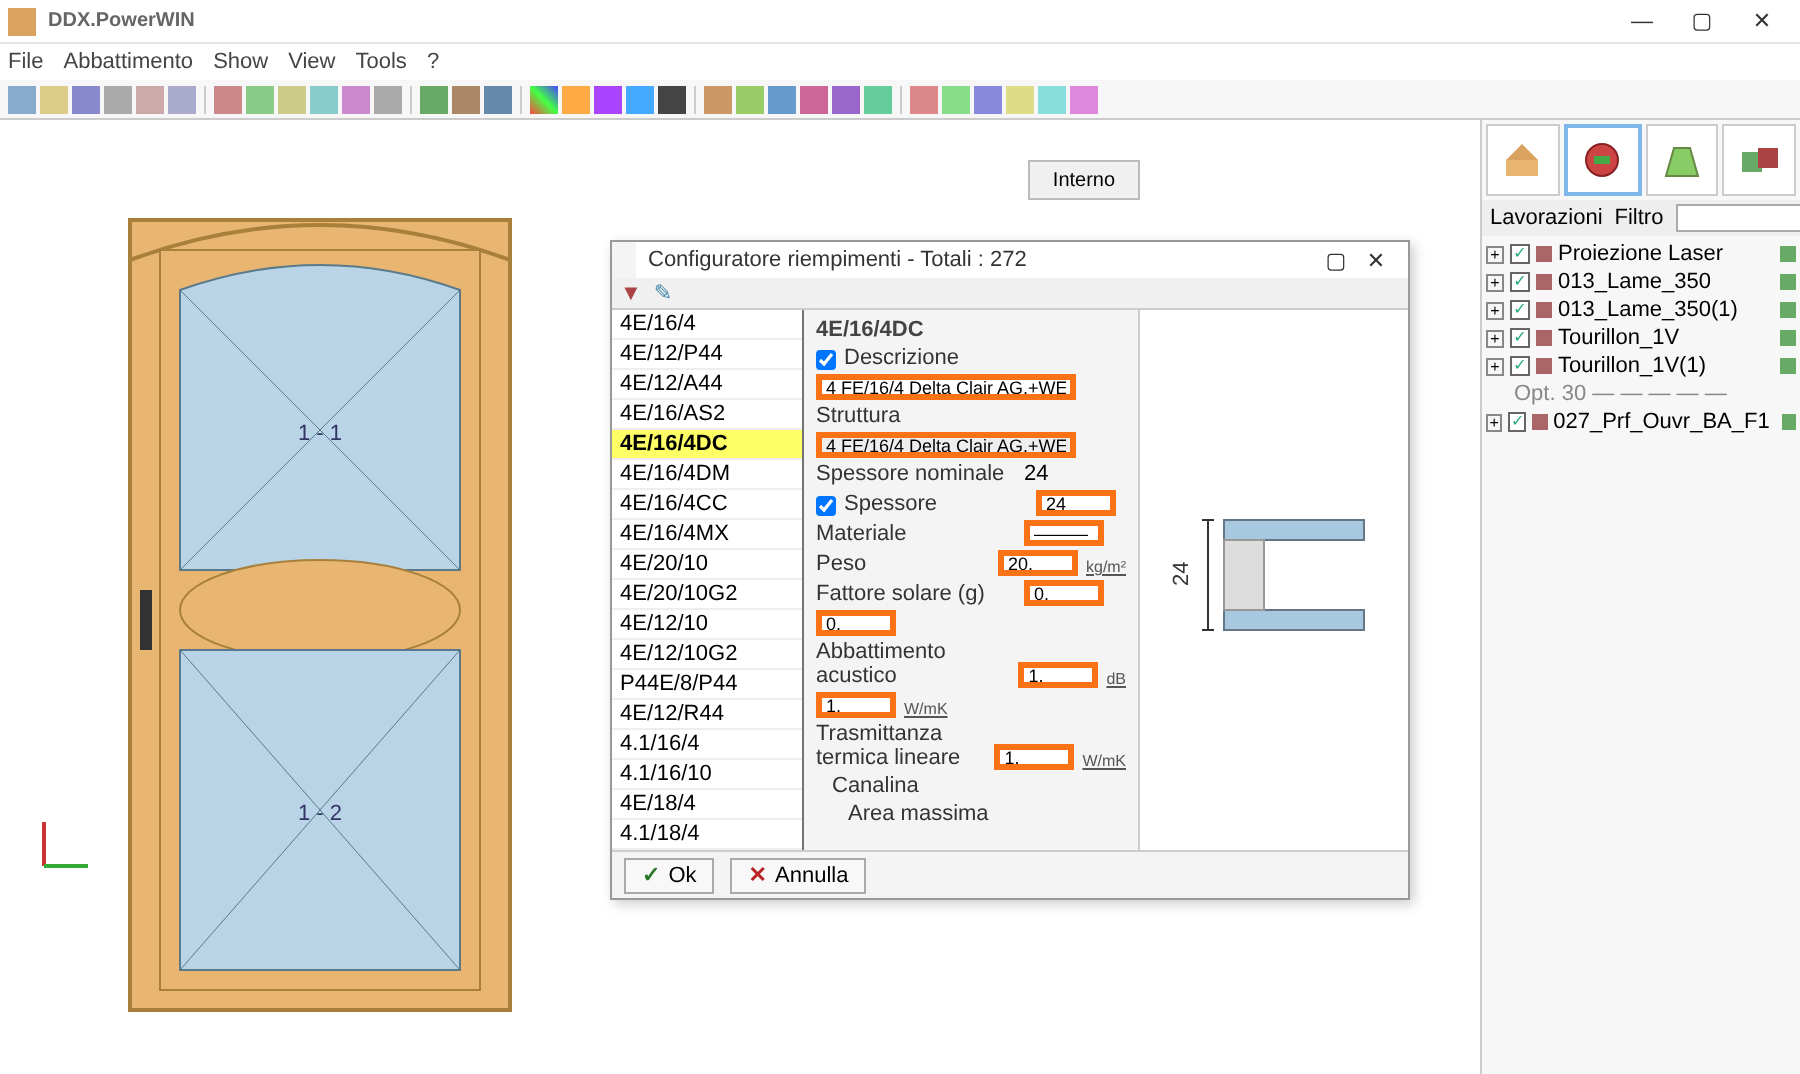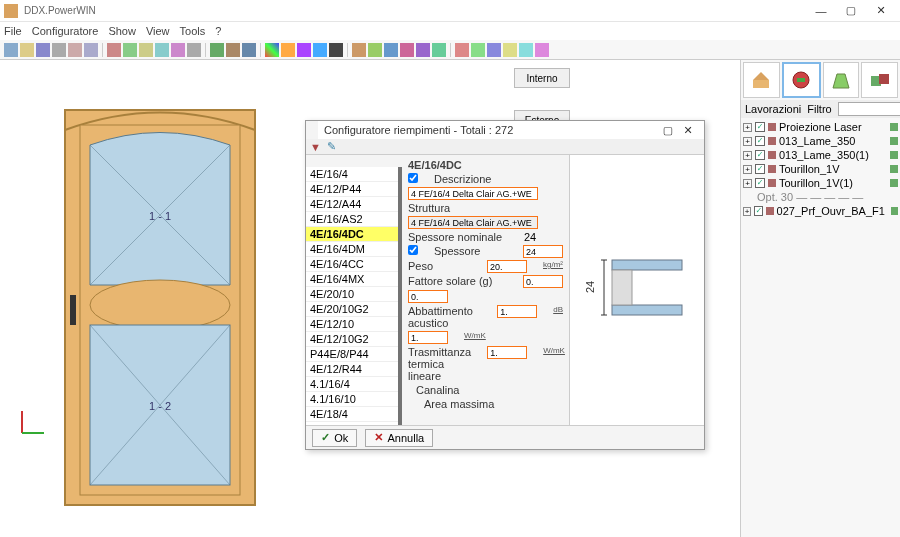--- a/index.html
+++ b/index.html
@@ -1,19 +1,19 @@
 <!DOCTYPE html>
 <html><head>
 <meta charset="utf-8">
 <style>
 * { box-sizing: border-box; margin: 0; padding: 0; font-family: "Segoe UI", Tahoma, sans-serif; font-size: 11px; }
 html, body { width: 900px; height: 537px; overflow: hidden; background: #fff; }
 .titlebar { height: 22px; background: #fff; display: flex; align-items: center; padding: 0 4px; border-bottom: 1px solid #e5e5e5; }
 .titlebar .icon { width: 14px; height: 14px; background: #d9a25f; margin-right: 6px; }
-.titlebar .title { flex: 1; color: #666; font-size: 10px; }
+.titlebar .title { flex: 1; color: #666; font-size: 10px; font-weight: bold; }
 .titlebar .winbtn { width: 30px; height: 22px; display: flex; align-items: center; justify-content: center; color: #333; }
 .menubar { height: 18px; display: flex; align-items: center; padding: 0 4px; gap: 10px; color: #444; font-size: 10px; }
 .toolbar { height: 20px; display: flex; align-items: center; padding: 0 4px; gap: 2px; border-bottom: 1px solid #ccc; background: #f7f7f7; }
 .tbtn { width: 14px; height: 14px; display: inline-block; }
 .tsep { width: 1px; height: 14px; background: #ccc; margin: 0 2px; }
 .main { display: flex; height: calc(537px - 22px - 18px - 20px); }
 .canvas { flex: 1; position: relative; background: #fff; }
 .rightpane { width: 160px; border-left: 1px solid #ccc; background: #f7f7f7; display: flex; flex-direction: column; }
 .thumbs { height: 40px; display: flex; gap: 2px; padding: 2px; }
 .thumb { flex: 1; background: #fff; border: 1px solid #ccc; display: flex; align-items: center; justify-content: center; }
@@ -21,35 +21,35 @@
 .lavhdr { display: flex; align-items: center; padding: 2px 4px; gap: 6px; background: #eee; font-size: 10px; }
 .lavhdr input { flex: 1; height: 14px; border: 1px solid #aaa; font-size: 10px; }
 .tree { flex: 1; padding: 2px; font-size: 10px; line-height: 14px; overflow: hidden; }
 .trow { display: flex; align-items: center; gap: 3px; white-space: nowrap; }
 .trow .exp { width: 9px; height: 9px; border: 1px solid #888; font-size: 8px; display: flex; align-items: center; justify-content: center; line-height: 7px; }
 .trow .cb { width: 10px; height: 10px; border: 1px solid #666; background: #fff; display: inline-flex; align-items: center; justify-content: center; font-size: 8px; color: #2a7; }
 .trow.ind { padding-left: 14px; color: #888; }
 .gicon { width: 8px; height: 8px; background: #6a6; display:inline-block; }
 .ricon { width: 8px; height: 8px; background: #a66; display:inline-block; }
 .door { position: absolute; left: 60px; top: 30px; width: 200px; height: 420px; }
-.sidebtns { position: absolute; right: 170px; top: 8px; display: flex; flex-direction: column; gap: 22px; padding-left: 28px; }
+.sidebtns { position: absolute; right: 170px; top: 20px; display: flex; flex-direction: column; gap: 22px; padding-left: 28px; }
 .sidebtn { width: 56px; height: 20px; border: 1px solid #bbb; background: #f0f0f0; font-size: 10px; display: flex; align-items: center; justify-content: center; }
 .dialog { position: absolute; left: 305px; top: 60px; width: 400px; height: 330px; background: #f4f4f4; border: 1px solid #999; box-shadow: 2px 2px 6px rgba(0,0,0,.2); display: flex; flex-direction: column; }
 .dlg-title { height: 18px; background: #fff; display: flex; align-items: center; padding: 0 6px; font-size: 10px; color: #333; margin-left: 12px; }
 .dlg-title .spacer { flex: 1; }
 .dlg-title .dbtn { width: 20px; text-align: center; }
 .dlg-tb { height: 16px; background: #f0f0f0; border-bottom: 1px solid #ccc; display:flex; align-items:center; padding:0 4px; gap:6px;}
 .dlg-body { flex: 1; display: flex; overflow: hidden; }
-.dlg-list { width: 96px; border-right: 4px solid #737373; background: #fff; overflow-y: auto; font-size: 9px; margin-top: 12px; }
+.dlg-list { width: 96px; border-right: 1px solid #737373; background: #fff; overflow-y: auto; font-size: 9px; }
 .dlg-list .li { padding: 1px 4px; border-bottom: 1px solid #eee; }
 .dlg-list .li.sel { background: #ffff66; font-weight: bold; }
 .dlg-form { flex: 1; padding: 4px 6px; overflow-y: auto; font-size: 9px; display: flex; flex-direction: column; gap: 2px; }
-.frow { display: flex; align-items: flex-start; gap: 16px; }
+.frow { display: flex; align-items: flex-end; gap: 4px; }
 .frow label { width: 100px; color: #333; }
-.frow input[type=text] { width: 40px; height: 13px; border: 1px solid #f97316; background: #fff; font-size: 9px; padding: 0 2px; }
+.frow input[type=text] { width: 40px; height: 13px; border: 3px solid #f97316; background: #fff; font-size: 9px; padding: 0 2px; }
 .frow input.wide { width: 130px; }
 .frow .unit { font-size: 8px; color: #555; text-decoration: underline; }
 .frow input[type=checkbox] { width:10px; height:10px; }
 .dlg-preview { width: 135px; border-left: 1px solid #ccc; background: #fff; display: flex; align-items: center; justify-content: center; position: relative; }
 .dlg-foot { height: 24px; border-top: 1px solid #ccc; display: flex; align-items: center; padding: 0 6px; gap: 8px; }
 .dlg-foot button { height: 18px; padding: 0 8px; border: 1px solid #aaa; background: #f8f8f8; font-size: 10px; display: flex; align-items: center; gap: 4px; }
 .ok-ic { color: #2a7a2a; font-weight: bold; }
 .x-ic { color: #b22; font-weight: bold; }
 .glass { fill: #b8d4e6; stroke: #5a7a8c; }
 .wood { fill: #e8b670; stroke: #a8803c; }
@@ -60,21 +60,21 @@
 <div class="titlebar">
   <div class="icon"></div>
   <div class="title">DDX.PowerWIN</div>
   <div class="winbtn">—</div>
   <div class="winbtn">▢</div>
   <div class="winbtn">✕</div>
 </div>
 
 <div class="menubar">
   <span>File</span>
-  <span>Configuratore</span>
+  <span>Abbattimento</span>
   <span>Show</span>
   <span>View</span>
   <span>Tools</span>
   <span>?</span>
 </div>
 
 <div class="toolbar">
   <span class="tbtn" style="background:#8ac"></span>
   <span class="tbtn" style="background:#dc8"></span>
   <span class="tbtn" style="background:#88c"></span>
@@ -193,20 +193,24 @@
           <div class="frow">
               <label>Spessore nominale</label>
               <span>24</span>
             </div>
           <div class="frow">
               <input type="checkbox" checked="" style="">
               <label style="width:92px">Spessore</label>
               <input type="text" value="24" style="">
             </div>
           <div class="frow">
+              <label>Materiale</label>
+              <input type="text" value="———" style="">
+            </div>
+          <div class="frow">
               <label>Peso</label>
               <input type="text" value="20." style="">
               <span class="unit">kg/m²</span>
             </div>
           <div class="frow">
               <label>Fattore solare (g)</label>
               <input type="text" value="0." style="">
             </div>
           <div class="frow">
               <input type="text" value="0." style="">

